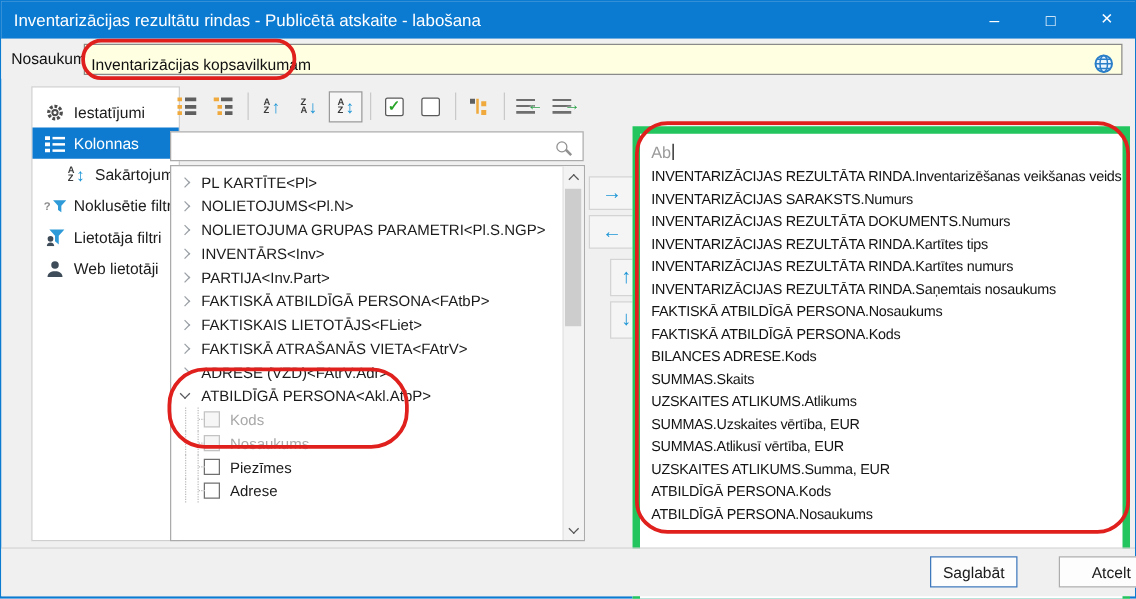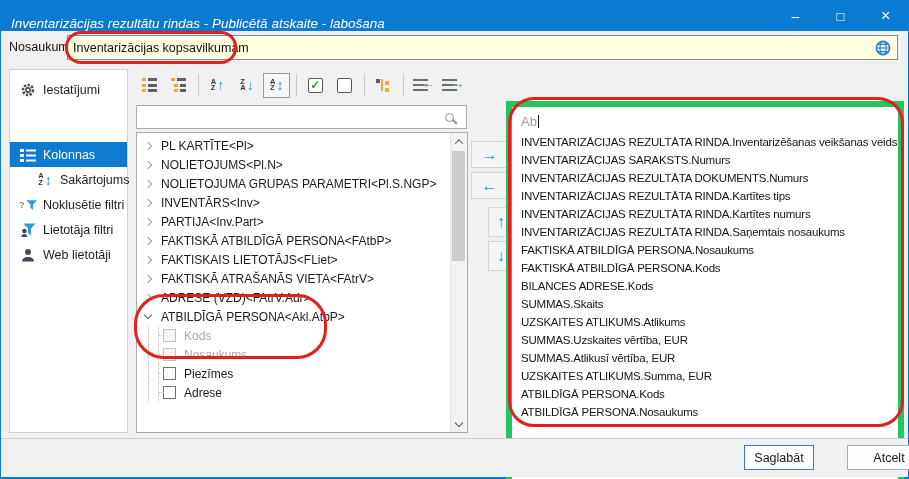--- a/index.html
+++ b/index.html
@@ -7,45 +7,45 @@
     --annotation_red:#e0201d; --arrow_blue:#1e96d6; --icon_yellow:#f0a93c;
     --green:#2fa14c; --panel_border:#ababab; --chrome:#f0f0f0;
   }
   *{box-sizing:border-box;margin:0;padding:0;font-family:"Liberation Sans",sans-serif;}
   body{width:909px;height:479px;background:#fff;overflow:hidden;}
   #win{position:relative;width:909px;height:479px;background:var(--chrome);
        border:1px solid var(--titlebar);border-bottom-width:2px;}
 
   
   .titlebar{position:absolute;left:0;top:0;right:0;height:30px;background:var(--titlebar);
-            display:flex;align-items:flex-end;font-style:italic;}
+            display:flex;align-items:center;}
   .title{color:#fff;font-size:13.5px;padding-left:10px;white-space:nowrap;}
   .winctrls{margin-left:auto;display:flex;height:30px;}
   .ctrl{width:45px;height:30px;color:#fff;display:flex;align-items:center;justify-content:center;
         font-size:14px;cursor:default;}
   .ctrl.max{font-size:13px;}
   .ctrl.close{font-size:16px;}
 
   
   .name-row{position:absolute;left:0;top:30px;right:0;height:32px;background:var(--chrome);}
   .name-label{position:absolute;left:8px;top:0;height:32px;display:flex;align-items:center;
               font-size:12.5px;color:#111;}
   .name-field{position:absolute;left:66px;top:4px;width:831px;height:25px;background:var(--field_yellow);
-              border:1px solid #8a8a8a;display:flex;align-items:center;}
+              border:1px solid #8a8a8a;display:flex;align-items:flex-end;}
   .name-field input{flex:1;border:none;outline:none;background:transparent;font-size:12.5px;
                     padding-left:5px;color:#111;}
   .globe{flex:none;width:16px;height:16px;margin-right:6px;display:flex;}
 
   
-  .sidebar{position:absolute;left:8px;top:68px;width:119px;height:364px;background:#fff;
+  .sidebar{position:absolute;left:24px;top:68px;width:119px;height:364px;background:#fff;
            border:1px solid #cfcfcf;padding-top:7px;}
   .sb-item{height:25px;display:flex;align-items:center;padding-left:9px;font-size:12.5px;
            color:#1c1c1c;cursor:default;white-space:nowrap;}
   .sb-item.indent{padding-left:26px;}
-  .sb-item.selected{background:var(--selection);color:#fff;margin-top:40px;}
+  .sb-item.selected{background:var(--selection);color:#fff;}
   .sb-ic{flex:none;width:18px;height:16px;display:flex;align-items:center;justify-content:center;margin-right:6px;}
   .lts{display:flex;flex-direction:column;line-height:.85;font-size:7.5px;font-weight:700;color:#3a3a3a;}
   .sar{color:var(--arrow_blue);font-weight:700;font-size:14px;margin-left:1px;line-height:1;}
   .qmark{color:#8a8a8a;font-size:9px;font-weight:700;margin-right:1px;}
 
   
   .toolbar{position:absolute;left:135px;top:70px;width:332px;height:28px;display:flex;align-items:center;}
   .tb-btn{width:27px;height:25px;display:flex;align-items:center;justify-content:center;margin-right:3px;
           border:1px solid transparent;cursor:default;}
   .tb-btn.active{border-color:#9a9a9a;background:#f6f6f6;}

